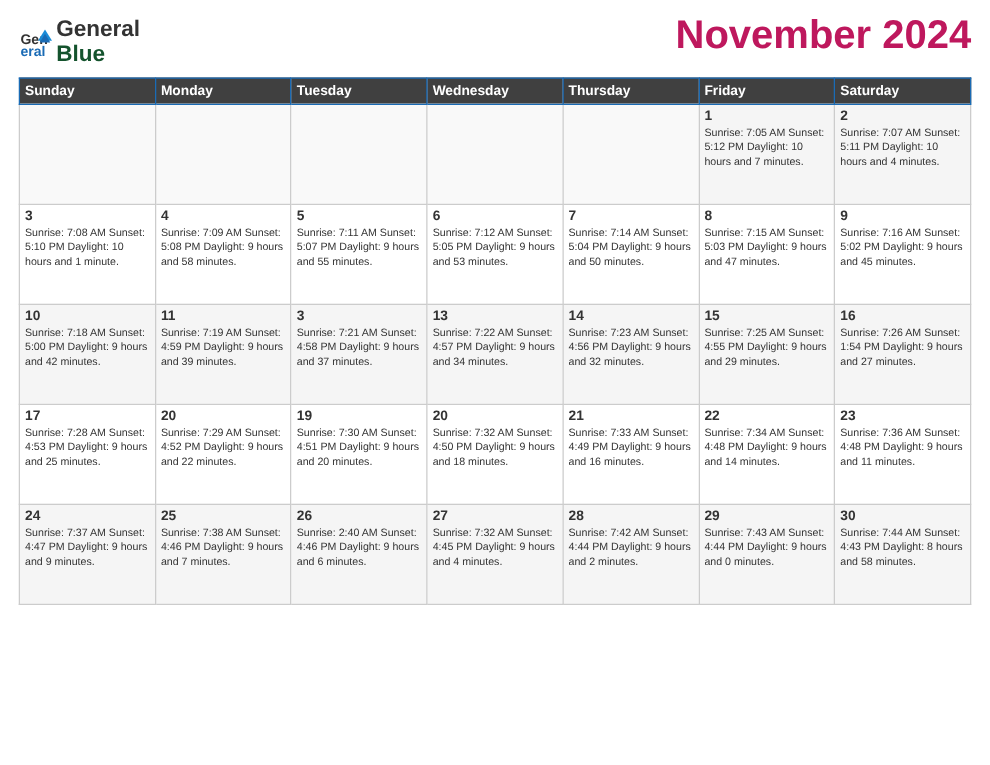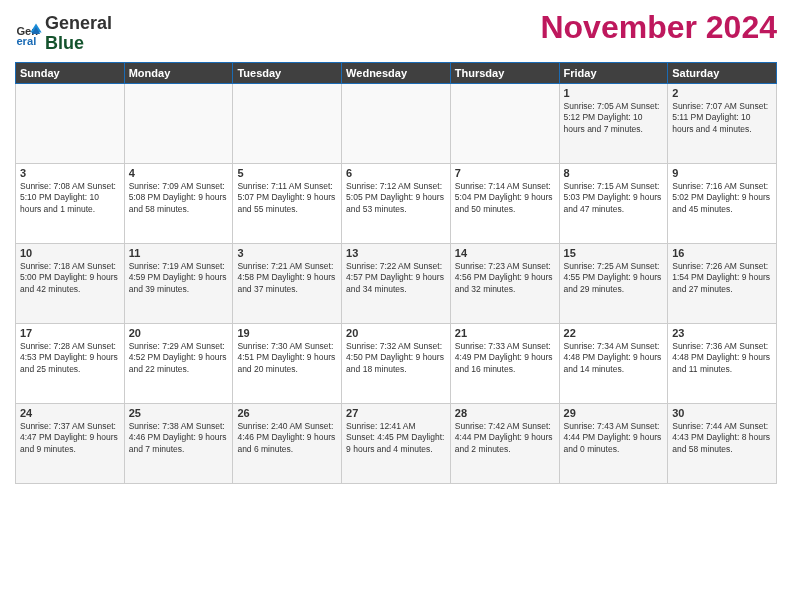--- a/index.html
+++ b/index.html
@@ -321,21 +321,21 @@
           </td>
           <td>
             <span class="day-num">26</span>
             <div class="day-info">Sunrise: 2:40 AM
 Sunset: 4:46 PM
 Daylight: 9 hours
 and 6 minutes.</div>
           </td>
           <td>
             <span class="day-num">27</span>
-            <div class="day-info">Sunrise: 12:41 AM
+            <div class="day-info">Sunrise: 7:32 AM
 Sunset: 4:45 PM
 Daylight: 9 hours
 and 4 minutes.</div>
           </td>
           <td>
             <span class="day-num">28</span>
             <div class="day-info">Sunrise: 7:42 AM
 Sunset: 4:44 PM
 Daylight: 9 hours
 and 2 minutes.</div>

